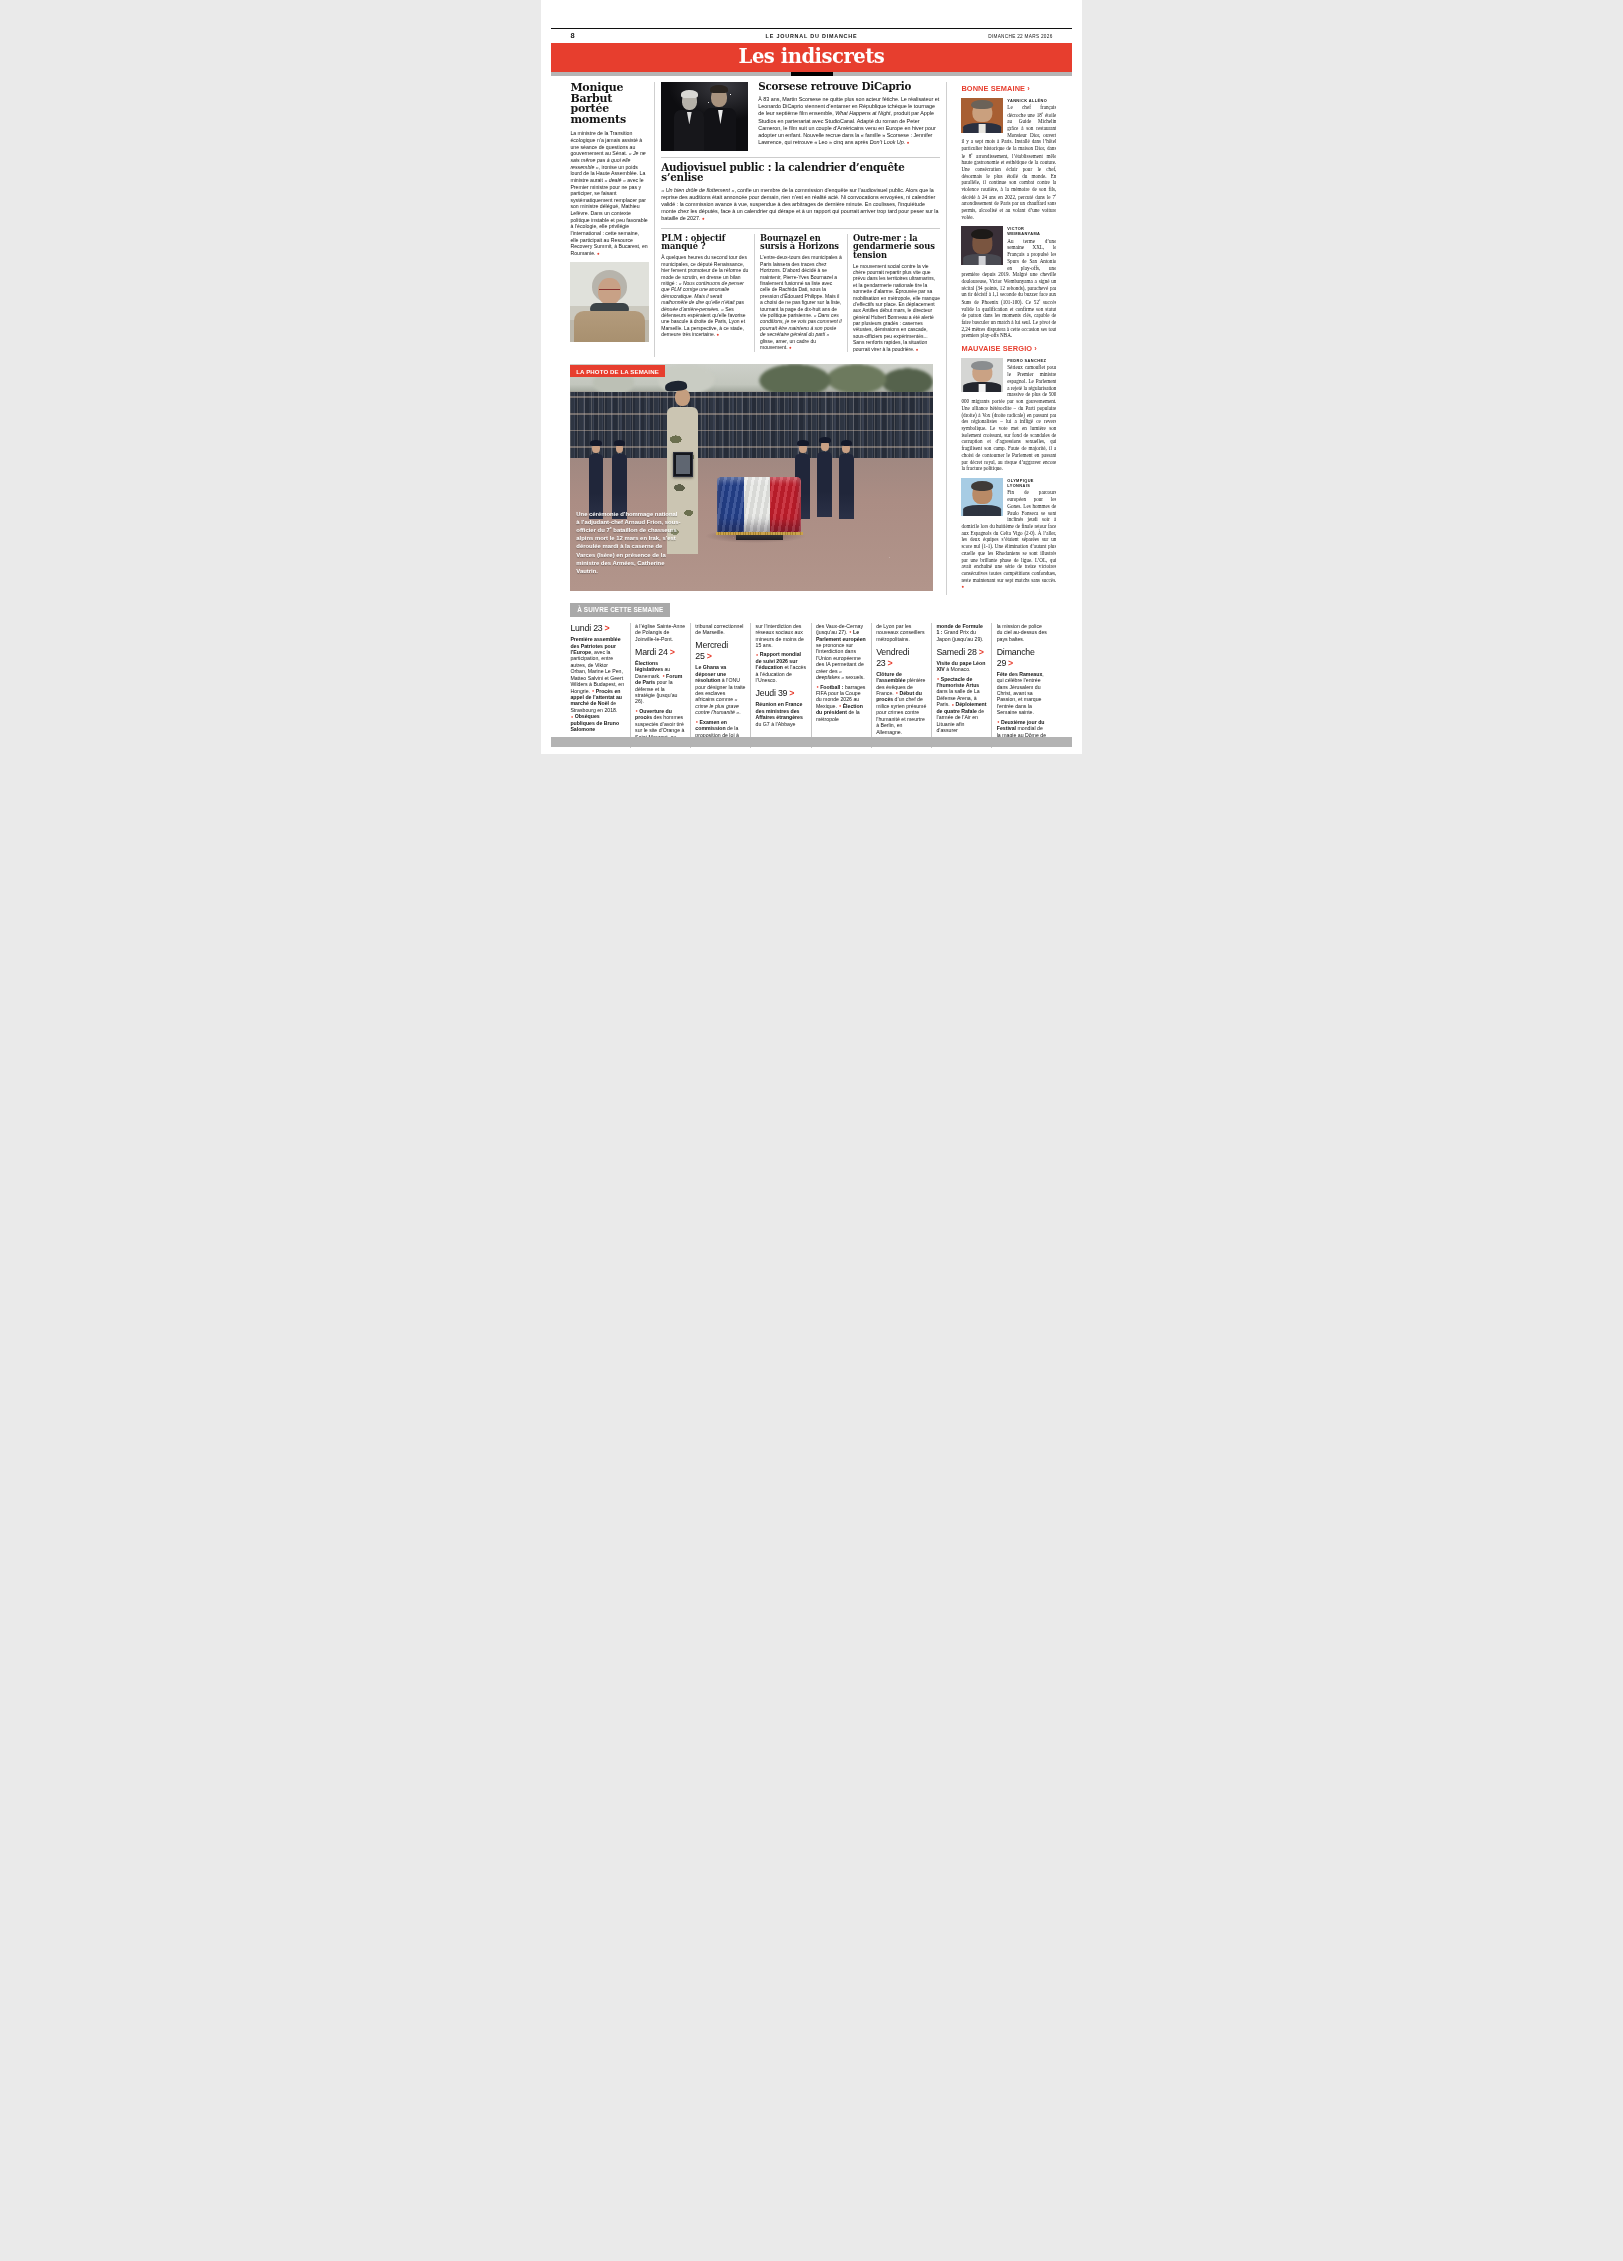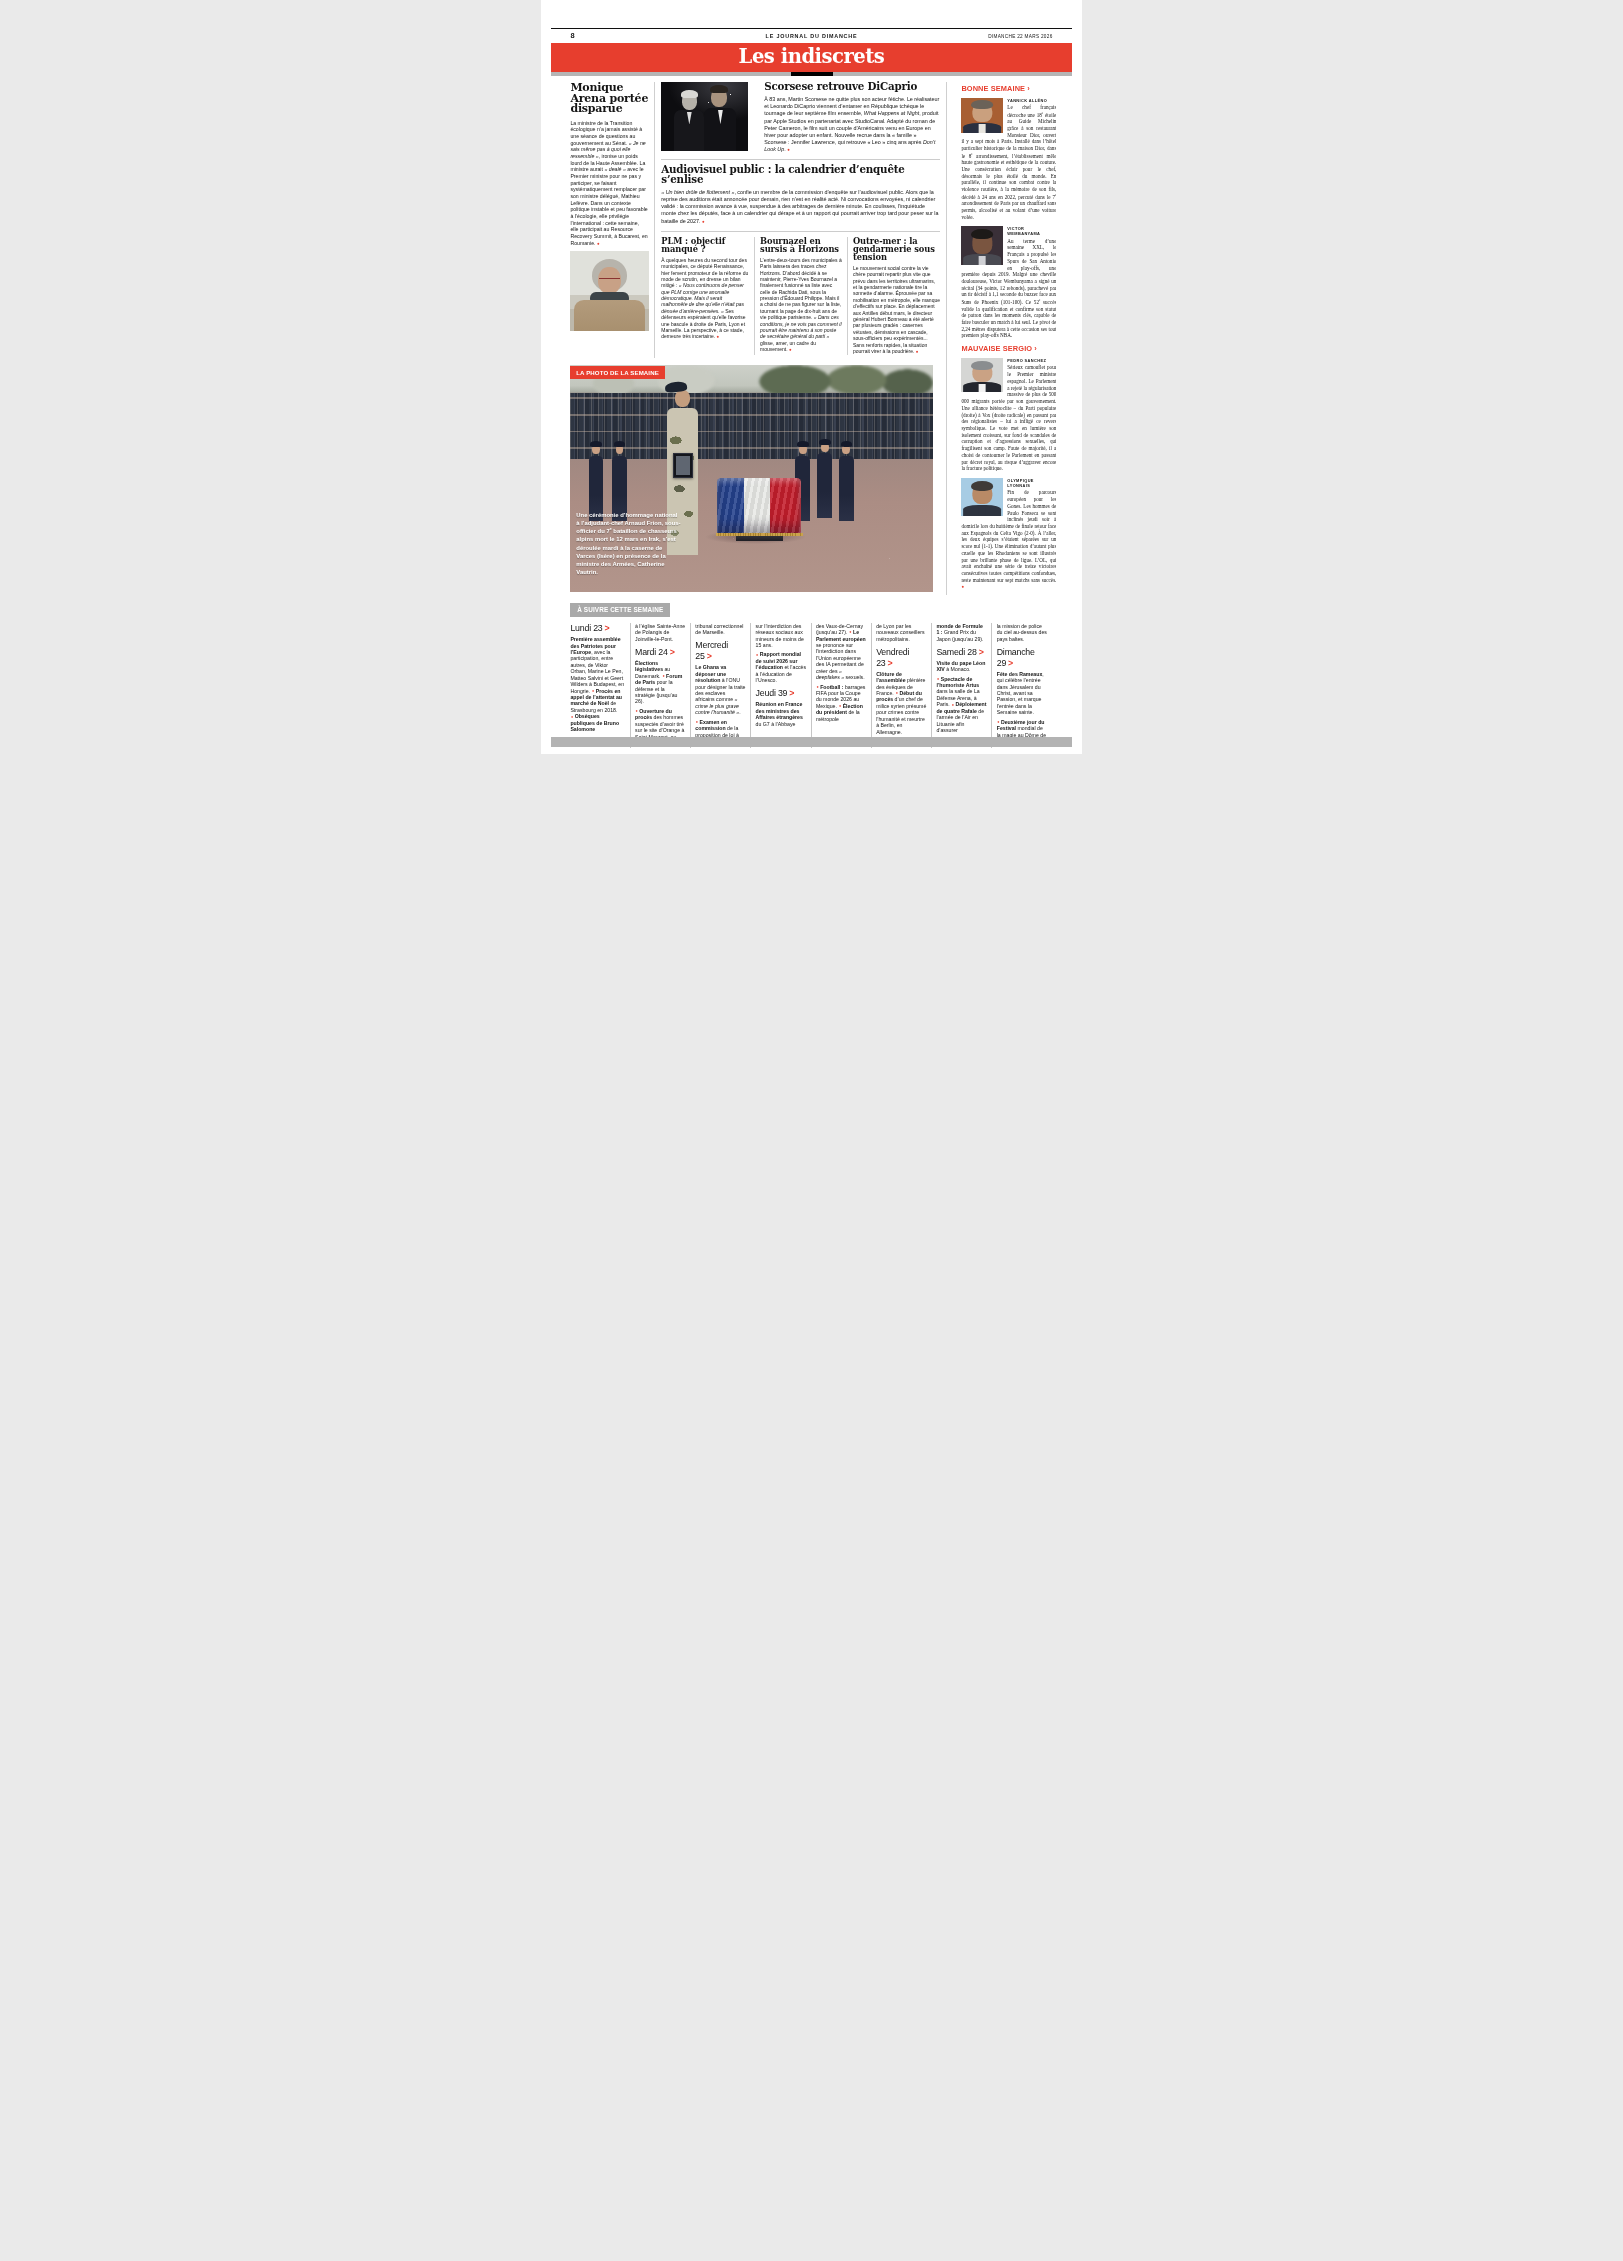--- a/index.html
+++ b/index.html
@@ -43,21 +43,21 @@
   .bb-photo{position:relative;width:79px;height:80px;margin-top:4.9px;overflow:hidden;
             background:linear-gradient(180deg,#e0e1db 0 55%,#cbc9bf 55% 72%,#bdb8ab 72%)}
   .bb-hair{position:absolute;left:21.6px;top:7.9px;width:35px;height:32px;background:#b7b4ac;border-radius:50% 50% 46% 46%}
   .bb-face{position:absolute;left:28px;top:16px;width:22.6px;height:27px;background:#c8a186;border-radius:46%}
   .bb-glasses{position:absolute;left:29px;top:27px;width:20.6px;height:4.4px;border-top:1.5px solid #8a3230}
   .bb-scarf{position:absolute;left:19.6px;top:41px;width:39px;height:12.8px;background:#3c4448;border-radius:5.9px}
   .bb-coat{position:absolute;left:3.9px;top:49px;width:71px;height:31px;border-radius:9.8px 9.8px 0 0;
            background:linear-gradient(#b39b7c,#a8906f)}
 
   
-  .scorsese-row{display:flex;gap:16px}
+  .scorsese-row{display:flex;gap:10px}
   .sc-photo{flex:none;width:87px;height:69px;position:relative;overflow:hidden;
     background:
       radial-gradient(1px 1px at 15% 22%,#fff 50%,transparent 55%),
       radial-gradient(0.8px 0.8px at 32% 12%,#ddd 50%,transparent 55%),
       radial-gradient(0.8px 0.8px at 55% 30%,#eee 50%,transparent 55%),
       radial-gradient(1px 1px at 80% 18%,#fff 50%,transparent 55%),
       radial-gradient(0.8px 0.8px at 90% 45%,#ccc 50%,transparent 55%),
       radial-gradient(0.8px 0.8px at 8% 55%,#ccc 50%,transparent 55%),
       radial-gradient(79px 49px at 72% 6%,#3c3c42,transparent 70%),#0d0d10}
   .sc-head{position:absolute;border-radius:46%}
@@ -172,21 +172,21 @@
   <div class="banner">
     <span class="banner-title">Les indiscrets</span>
   </div>
   <div class="graybar">
     <div class="graybar-notch"></div>
   </div>
 
   <main>
 
     <section class="col-barbut">
-      <h1>Monique Arena portée disparue</h1>
+      <h1>Monique Barbut portée moments</h1>
       <p class="body-sans" style="margin:0"><span>La ministre de la Transition écologique n’a jamais assisté à une séance de questions au gouvernement au Sénat. </span><span class="i">« Je ne sais même pas à quoi elle ressemble »</span><span>, ironise un poids lourd de la Haute Assemblée. La ministre aurait </span><span class="i">« dealé »</span><span> avec le Premier ministre pour ne pas y participer, se faisant systématiquement remplacer par son ministre délégué, Mathieu Lefèvre. Dans un contexte politique instable et peu favorable à l’écologie, elle privilégie l’international : cette semaine, elle participait au Resource Recovery Summit, à Bucarest, en Roumanie. </span><span class="dotrun">●</span></p>
       <div class="bb-photo">
         <div class="bb-hair"></div>
         <div class="bb-face"></div>
         <div class="bb-glasses"></div>
         <div class="bb-scarf"></div>
         <div class="bb-coat"></div>
       </div>
     </section>
 

